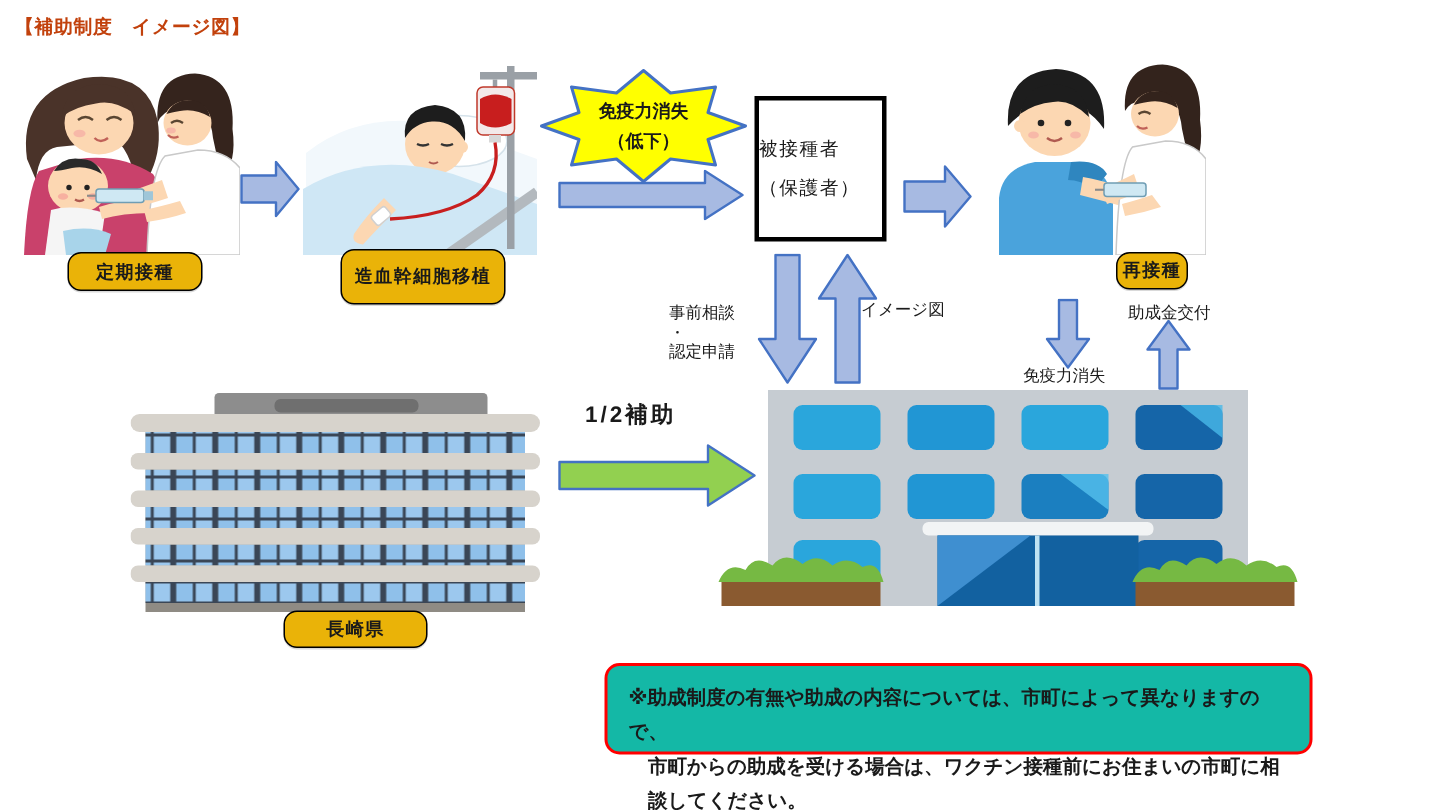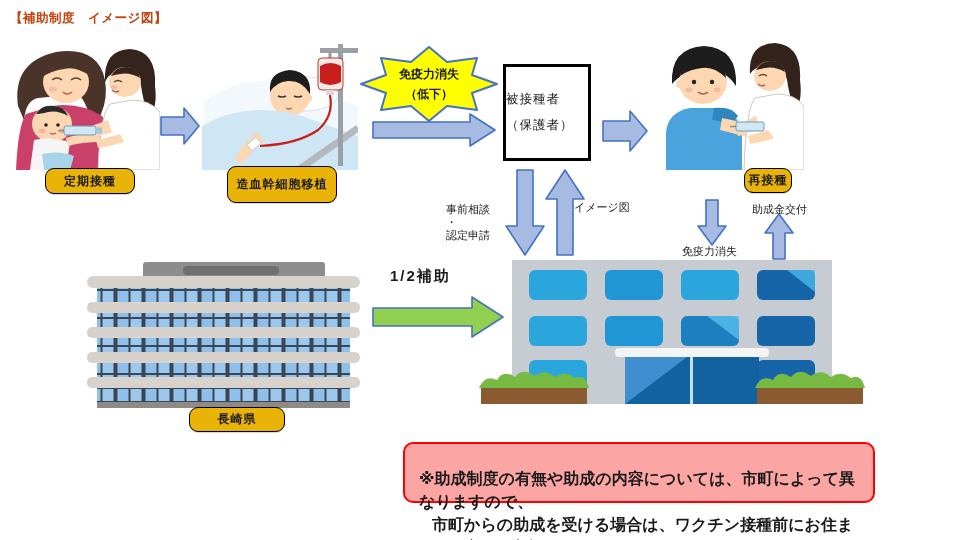--- a/index.html
+++ b/index.html
@@ -26,22 +26,22 @@
   .arrow-shape{fill:var(--arrow-fill);stroke:var(--arrow-stroke);stroke-width:1.6;stroke-linejoin:round;}
   .green-arrow-shape{fill:var(--green-fill);stroke:var(--arrow-stroke);stroke-width:1.6;stroke-linejoin:round;}
   .burst-shape{fill:var(--burst-fill);stroke:var(--arrow-stroke);stroke-width:2;stroke-linejoin:round;}
   .burst{display:flex;flex-direction:column;align-items:center;justify-content:center;}
   .burst .burst-text{position:absolute;text-align:center;font-size:12px;font-weight:bold;line-height:20px;}
   .flow-note{font-size:11px;line-height:13px;color:#1a1a1a;}
   .flow-note.center{text-align:left;margin-top:16px;}
   .rate-label{font-size:15px;font-weight:bold;letter-spacing:2px;}
   .note-box{
     border:2.5px solid var(--note-border);border-radius:10px;
-    padding:23px 12px 6px 14px;font-size:16px;font-weight:bold;line-height:23px;
-    background:#fca5a5;
+    padding:9px 12px 6px 14px;font-size:13px;font-weight:bold;line-height:23px;
+    background:#14b8a6;
   }
   .note-box .line2{padding-left:13px;}
 </style>
 </head>
 <body>
 
 <div class="canvas">
 
   <div class="abs title">【補助制度　イメージ図】</div>
 

